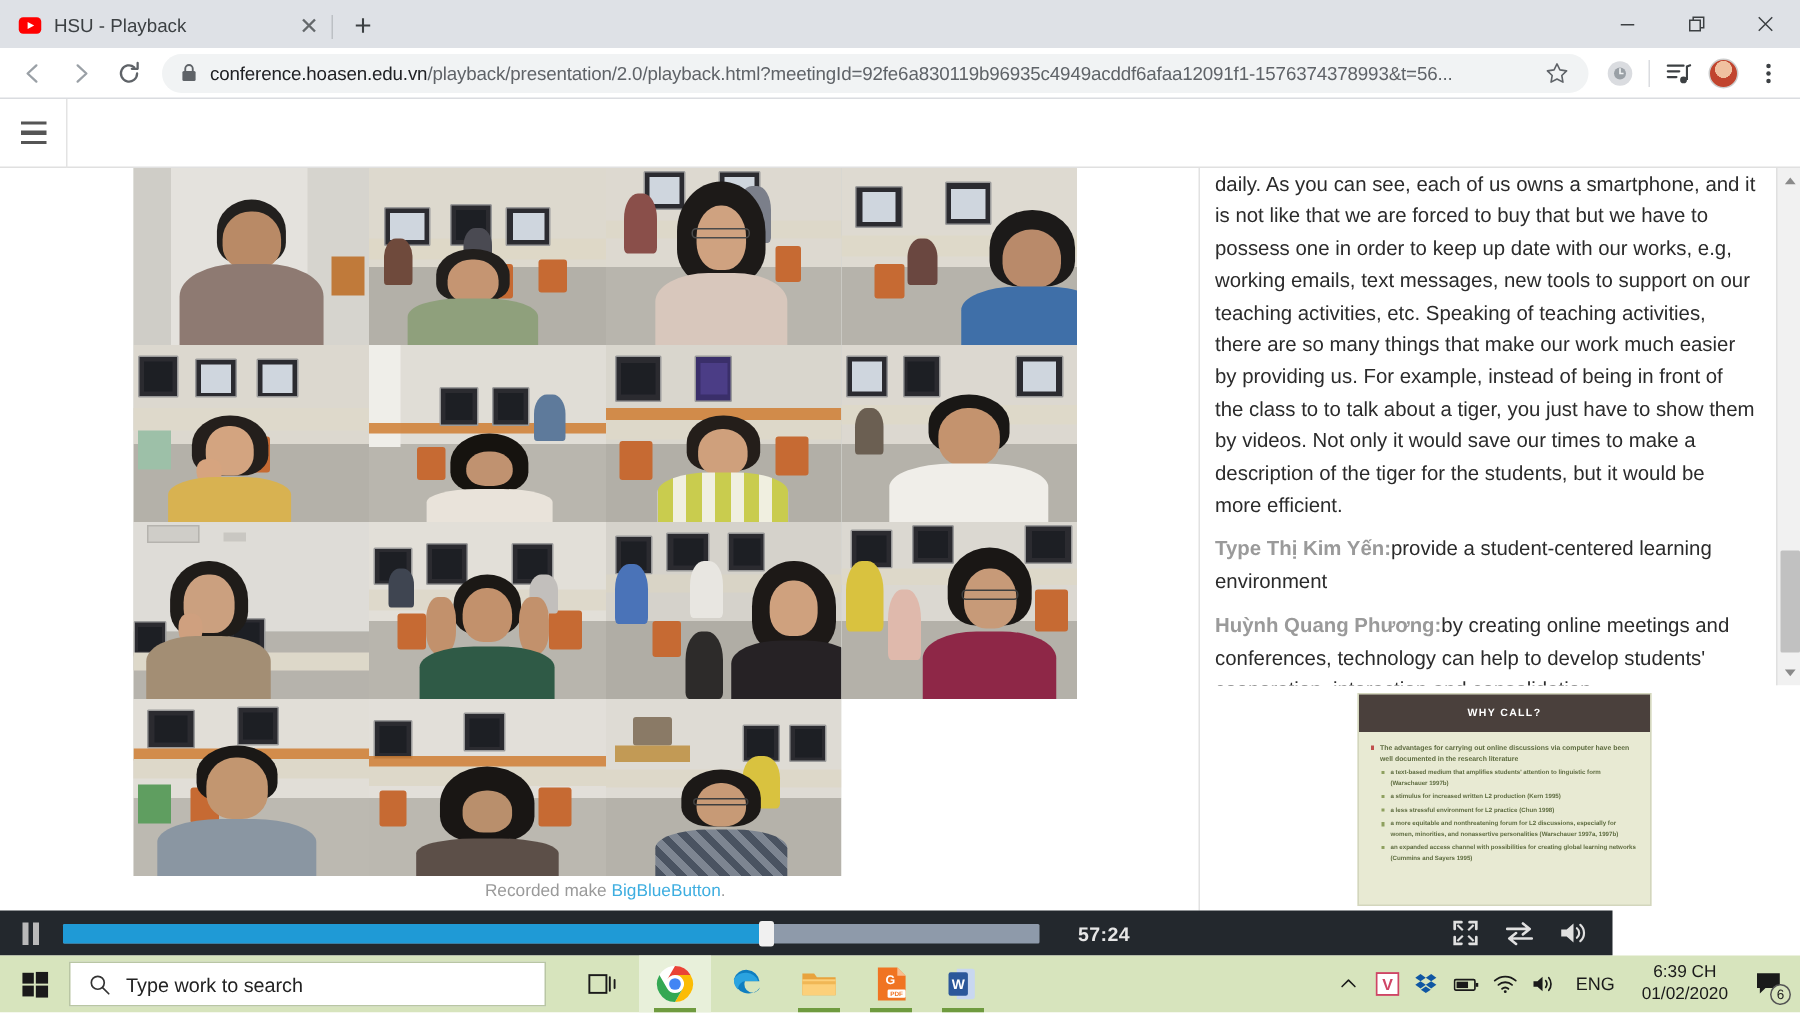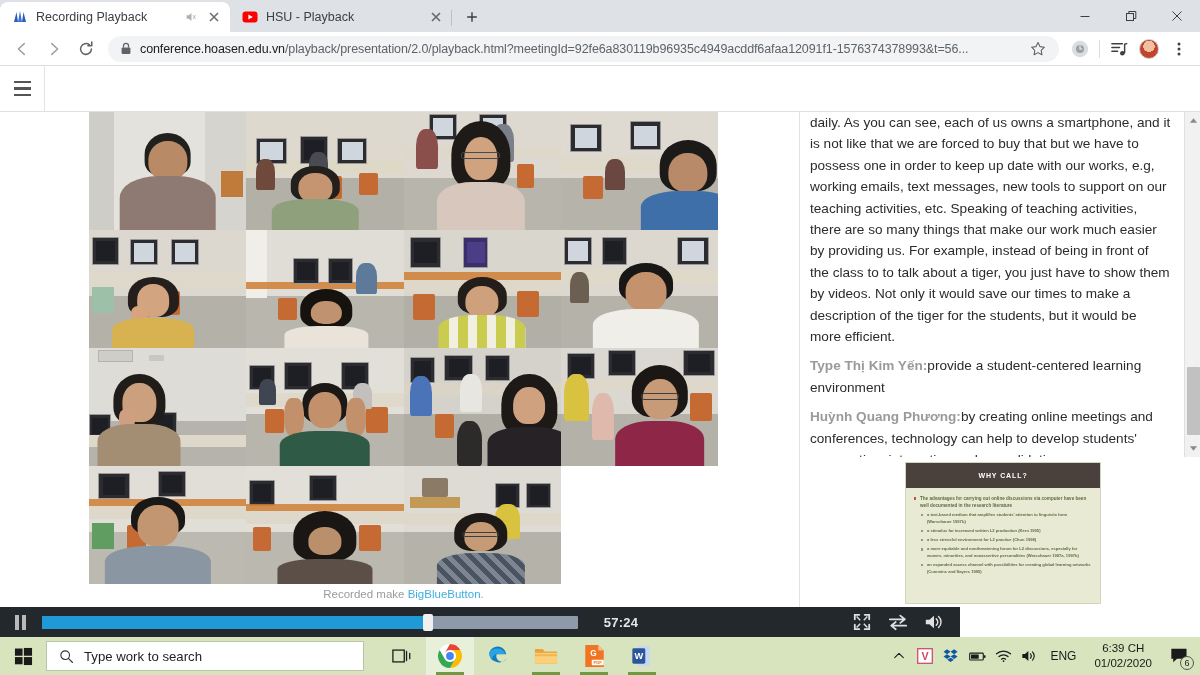--- a/index.html
+++ b/index.html
@@ -200,21 +200,21 @@
     font-weight: bold; position: relative; padding-left: 7px; margin-top: 2.6px;
   }
   .sb-l2::before {
     content: ""; position: absolute; left: 1px; top: 2.2px;
     width: 2.2px; height: 2.2px; background: #8ea05f;
   }
   .sublist { margin-left: 6px; margin-top: 2px; }
 
   
   .playerbar {
-    position: absolute; left: 0; top: 607px; width: 960px; height: 30px;
+    position: absolute; left: 0; top: 607px; width: 1075px; height: 30px;
     background: #23282d; display: flex; align-items: center;
   }
   .pb-play {
     width: 40px; height: 30px; display: flex;
     align-items: center; justify-content: center; gap: 3px;
   }
   .pb-play i { display: block; width: 4px; height: 15px; background: #b9b9b9; }
   .pb-track {
     position: relative; flex: 1 1 auto; height: 13px;
     background: #8e9aaa; margin: 0 0 0 2px; border-radius: 1px;
@@ -287,35 +287,20 @@
     font-size: 9px; color: #222; display: flex;
     align-items: center; justify-content: center;
   }
 </style>
 </head>
 <body>
 
 <div id="app">
 
   <div class="tabstrip">
-    <div class="tab active">
-      <svg class="tab-favicon" viewBox="0 0 16 16">
-        <path d="M2 13 L4.5 3 L6 13 Z" fill="#2a5cb8"></path>
-        <path d="M6 13 L8 2 L10 13 Z" fill="#3b73d6"></path>
-        <path d="M10 13 L11.5 3 L14 13 Z" fill="#2a5cb8"></path>
-      </svg>
-      <span class="tab-title">Recording Playback</span>
-      <svg class="tab-mute" viewBox="0 0 16 16">
-        <path d="M3 6 h2.5 L8.5 3.5 v9 L5.5 10 H3 Z" fill="#5f6368"></path>
-        <path d="M10.5 6 l2.5 4 M13 6 l-2.5 4" stroke="#5f6368" stroke-width="1" fill="none"></path>
-      </svg>
-      <svg class="tab-close" viewBox="0 0 16 16">
-        <path d="M4 4 L12 12 M12 4 L4 12" stroke="#3c4043" stroke-width="1.6" fill="none"></path>
-      </svg>
-    </div>
     <div class="tab inactive">
       <svg class="tab-favicon" viewBox="0 0 16 16">
         <rect x="0.5" y="2.5" width="15" height="11" rx="3" fill="#ff0000"></rect>
         <path d="M6.4 5.6 L10.8 8 L6.4 10.4 Z" fill="#fff"></path>
       </svg>
       <span class="tab-title">HSU - Playback</span>
       <svg class="tab-close" viewBox="0 0 16 16">
         <path d="M4 4 L12 12 M12 4 L4 12" stroke="#3c4043" stroke-width="1.6" fill="none"></path>
       </svg>
       <span class="tab-sep"></span>

